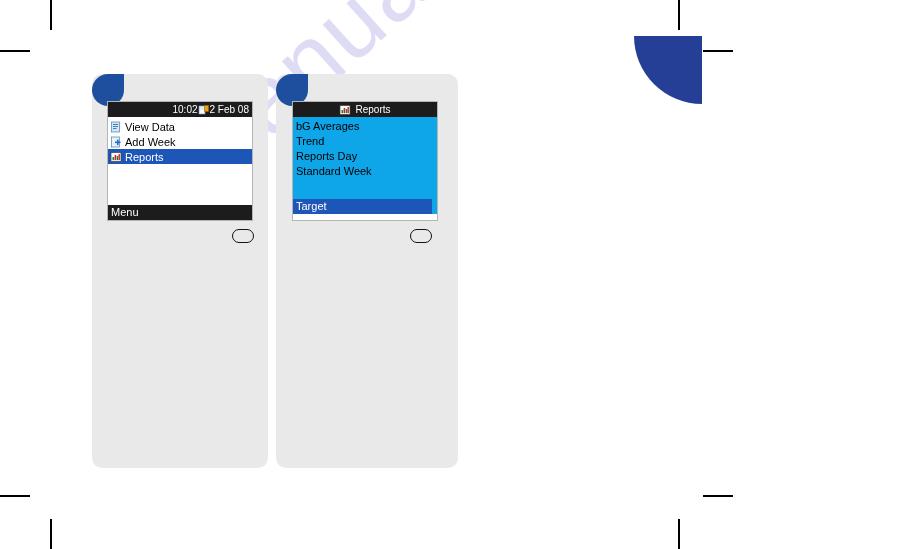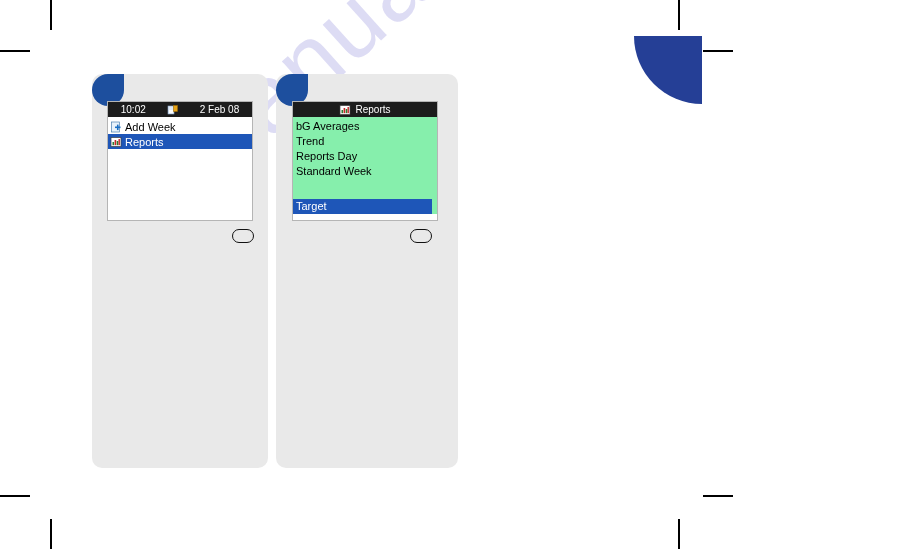--- a/index.html
+++ b/index.html
@@ -74,24 +74,23 @@
   .lcd.two{left:292px; top:101px; width:146px; height:120px;}
 
   .statusbar{
     height:15px;
     background:#1c1c1c;
     color:#ffffff;
     font-size:10px;
     line-height:15px;
     display:flex;
     align-items:center;
-    justify-content:center;
+    justify-content:flex-end;
     padding:0 3px;
     box-sizing:border-box;
-    gap:21px;
   }
   .statusbar .time{font-size:10px;}
   .statusbar .date{font-size:10px;}
   .statusbar .mid{display:flex;align-items:center;}
 
   .titlebar{
     height:15px;
     background:#1c1c1c;
     color:#ffffff;
     font-size:10px;
@@ -123,21 +122,21 @@
   
   .rrow{
     height:15px;
     font-size:11px;
     line-height:15px;
     color:#000;
     padding-left:3px;
     box-sizing:border-box;
   }
   .rrow.sel{background:#1e56b8;color:#ffffff;display:inline-block;width:139px;margin-top:20px;}
-  .rlist{padding-top:2px;background:#86efac;}
+  .rlist{padding-top:2px;background:#0ea5e9;}
 
   .softbar{
     position:absolute;
     left:0;bottom:0;
     width:100%;
     height:15px;
     background:#1c1c1c;
     color:#fff;
     font-size:11px;
     line-height:15px;
@@ -191,20 +190,31 @@
           <rect x="1" y="2" width="6" height="8" fill="#dfe9f5" stroke="#8aa6c8" stroke-width=".6"></rect>
           <rect x="6.5" y="1.5" width="4" height="6" fill="#e8a317" stroke="#9c6b06" stroke-width=".6"></rect>
           <rect x="2" y="6" width="4" height="3.2" fill="#ffffff"></rect>
         </svg>
       </span>
       <span class="date">2 Feb 08</span>
     </div>
 
     <div class="menulist">
 
+      <div class="mrow">
+        <span class="ic">
+          <svg class="ic" viewBox="0 0 12 12" aria-hidden="true">
+            <rect x="1.5" y="1" width="8" height="10" fill="#cfe6f7" stroke="#4a7fb0" stroke-width=".7"></rect>
+            <rect x="3" y="3" width="5" height="1" fill="#4a7fb0"></rect>
+            <rect x="3" y="5" width="5" height="1" fill="#4a7fb0"></rect>
+            <rect x="3" y="7" width="3.5" height="1" fill="#4a7fb0"></rect>
+          </svg>
+        </span>
+        <span class="lbl">View Data</span>
+      </div>
 
       <div class="mrow">
         <span class="ic">
           <svg class="ic" viewBox="0 0 12 12" aria-hidden="true">
             <rect x="1.5" y="1" width="8" height="10" fill="#e8f2fb" stroke="#4a7fb0" stroke-width=".7"></rect>
             <rect x="5" y="5.5" width="5.5" height="1.6" fill="#1b6fc4"></rect>
             <rect x="6.95" y="3.6" width="1.6" height="5.5" fill="#1b6fc4"></rect>
           </svg>
         </span>
         <span class="lbl">Add Week</span>
@@ -219,20 +229,23 @@
             <rect x="6.7" y="5" width="1.6" height="4.2" fill="#2f7d32"></rect>
             <rect x="8.5" y="3" width="1.4" height="6.2" fill="#c62828"></rect>
           </svg>
         </span>
         <span class="lbl">Reports</span>
       </div>
 
 
     </div>
 
+    <div class="softbar">
+      <span>Menu</span>
+    </div>
   </div>
 
   <div class="oval-btn one"></div>
 
   <div class="panel two"></div>
   <div class="blue-corner" style="left:276px;top:74px;"></div>
 
   <div class="lcd two">
 
     <div class="titlebar">

